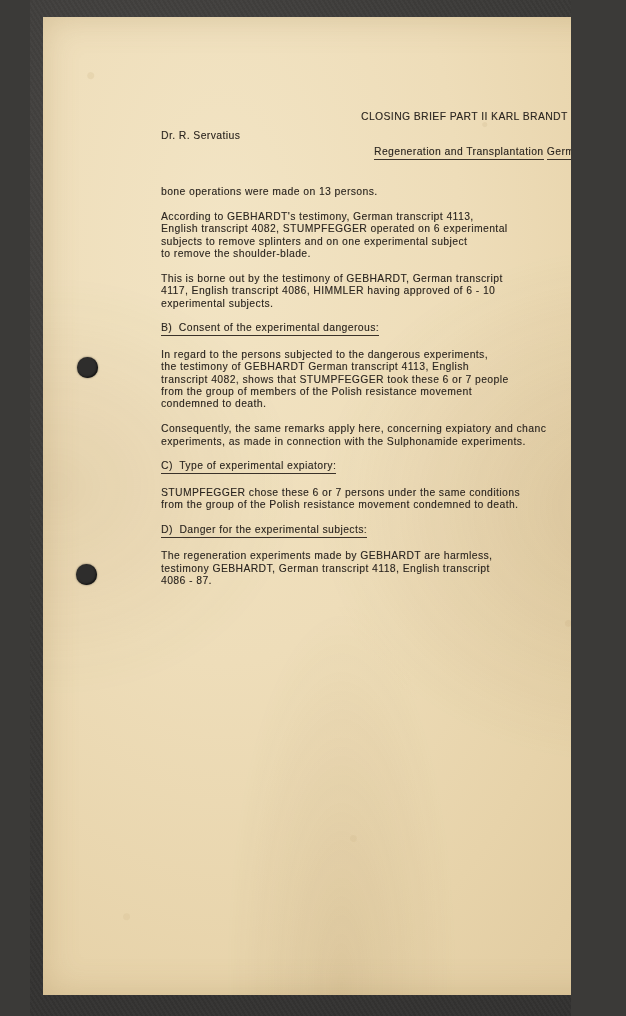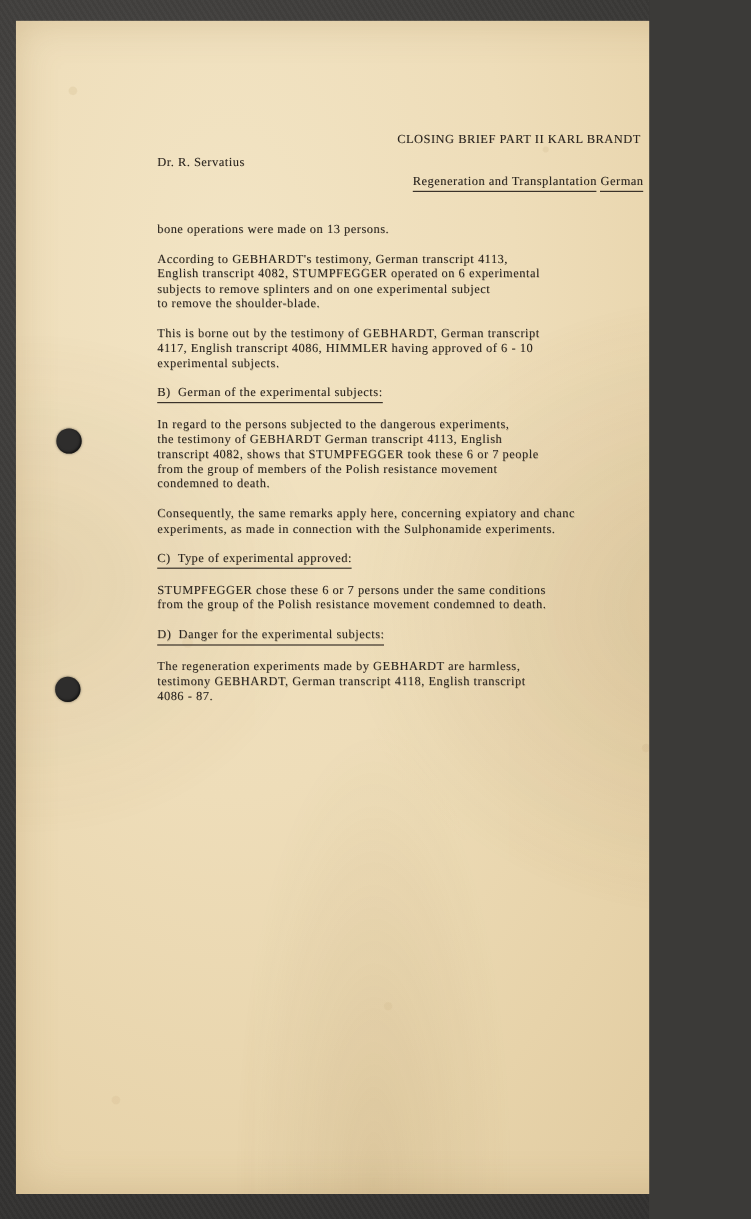--- a/index.html
+++ b/index.html
@@ -6,21 +6,22 @@
     margin: 0;
     padding: 0;
     background: #3b3a38;
   }
   #screenshot {
     position: relative;
     width: 541px;
     height: 1016px;
     background: #3b3a38;
     overflow: hidden;
-    font-family: Liberation Serif, serif;
+    font-family: Liberation Sans, sans-serif;
+    margin-left: 30px;
   }
   
   #screenshot::before {
     content: "";
     position: absolute;
     inset: 0;
     background:
       repeating-linear-gradient(58deg, rgba(255,255,255,0.018) 0 2px, rgba(0,0,0,0.02) 2px 4px),
       radial-gradient(circle at 20% 15%, #454341 0%, #3a3937 45%, #323130 100%);
     pointer-events: none;
@@ -175,33 +176,33 @@
             <div class="line">According to GEBHARDT's testimony, German transcript 4113,</div>
             <div class="line">English transcript 4082, STUMPFEGGER operated on 6 experimental</div>
             <div class="line">subjects to remove splinters and on one experimental subject</div>
             <div class="line">to remove the shoulder-blade.</div>
           </div>
           <div class="para">
             <div class="line">This is borne out by the testimony of GEBHARDT, German transcript</div>
             <div class="line">4117, English transcript 4086, HIMMLER having approved of 6 - 10</div>
             <div class="line">experimental subjects.</div>
           </div>
-          <div class="heading"><div class="line">B)  German of the experimental subjects:</div></div>
+          <div class="heading"><div class="line">B)  Consent of the experimental dangerous:</div></div>
           <div class="para">
             <div class="line">In regard to the persons subjected to the dangerous experiments,</div>
             <div class="line">the testimony of GEBHARDT German transcript 4113, English</div>
             <div class="line">transcript 4082, shows that STUMPFEGGER took these 6 or 7 people</div>
             <div class="line">from the group of members of the Polish resistance movement</div>
             <div class="line">condemned to death.</div>
           </div>
           <div class="para">
             <div class="line">Consequently, the same remarks apply here, concerning expiatory and chanc</div>
             <div class="line">experiments, as made in connection with the Sulphonamide experiments.</div>
           </div>
-          <div class="heading"><div class="line">C)  Type of experimental approved:</div></div>
+          <div class="heading"><div class="line">C)  Type of experimental expiatory:</div></div>
           <div class="para">
             <div class="line">STUMPFEGGER chose these 6 or 7 persons under the same conditions</div>
             <div class="line">from the group of the Polish resistance movement condemned to death.</div>
           </div>
           <div class="heading"><div class="line">D)  Danger for the experimental subjects:</div></div>
           <div class="para">
             <div class="line">The regeneration experiments made by GEBHARDT are harmless,</div>
             <div class="line">testimony GEBHARDT, German transcript 4118, English transcript</div>
             <div class="line">4086 - 87.</div>
           </div>

